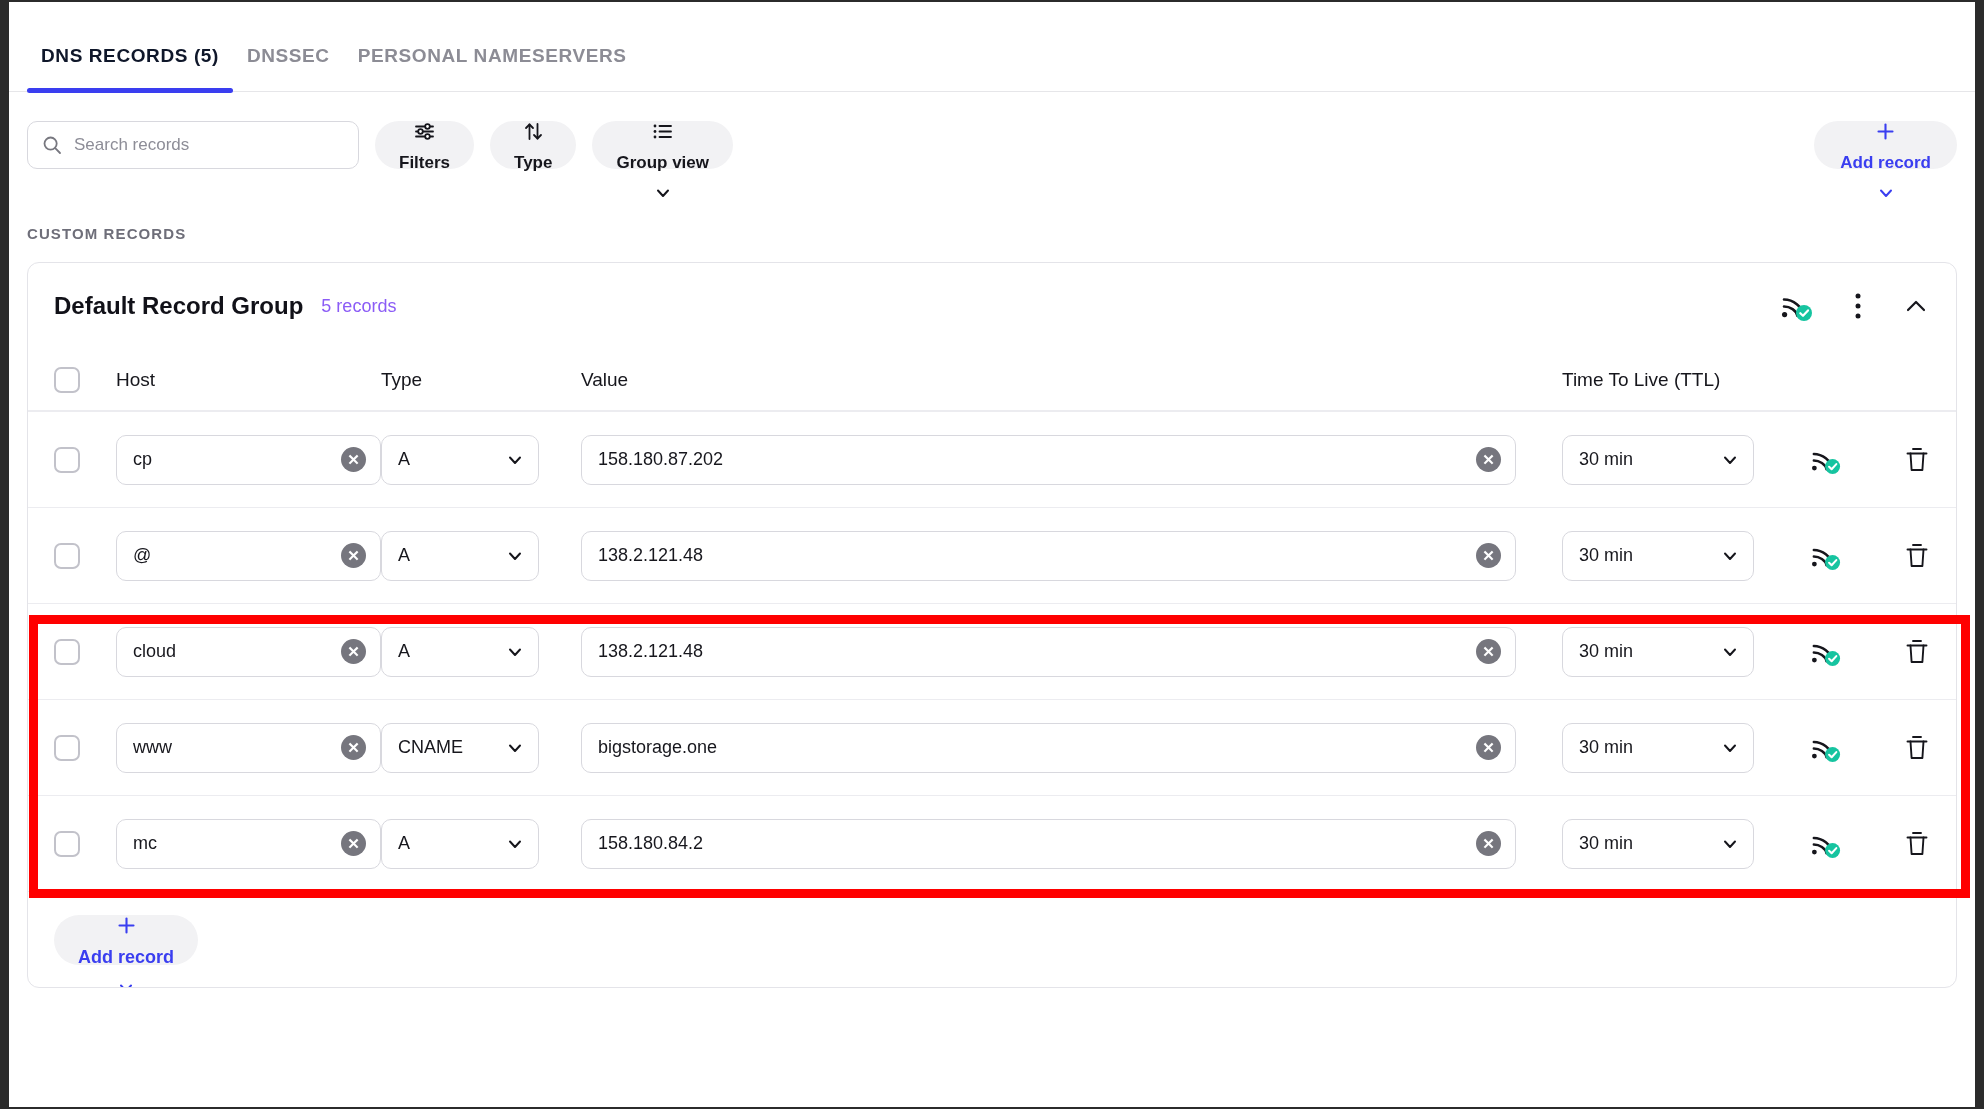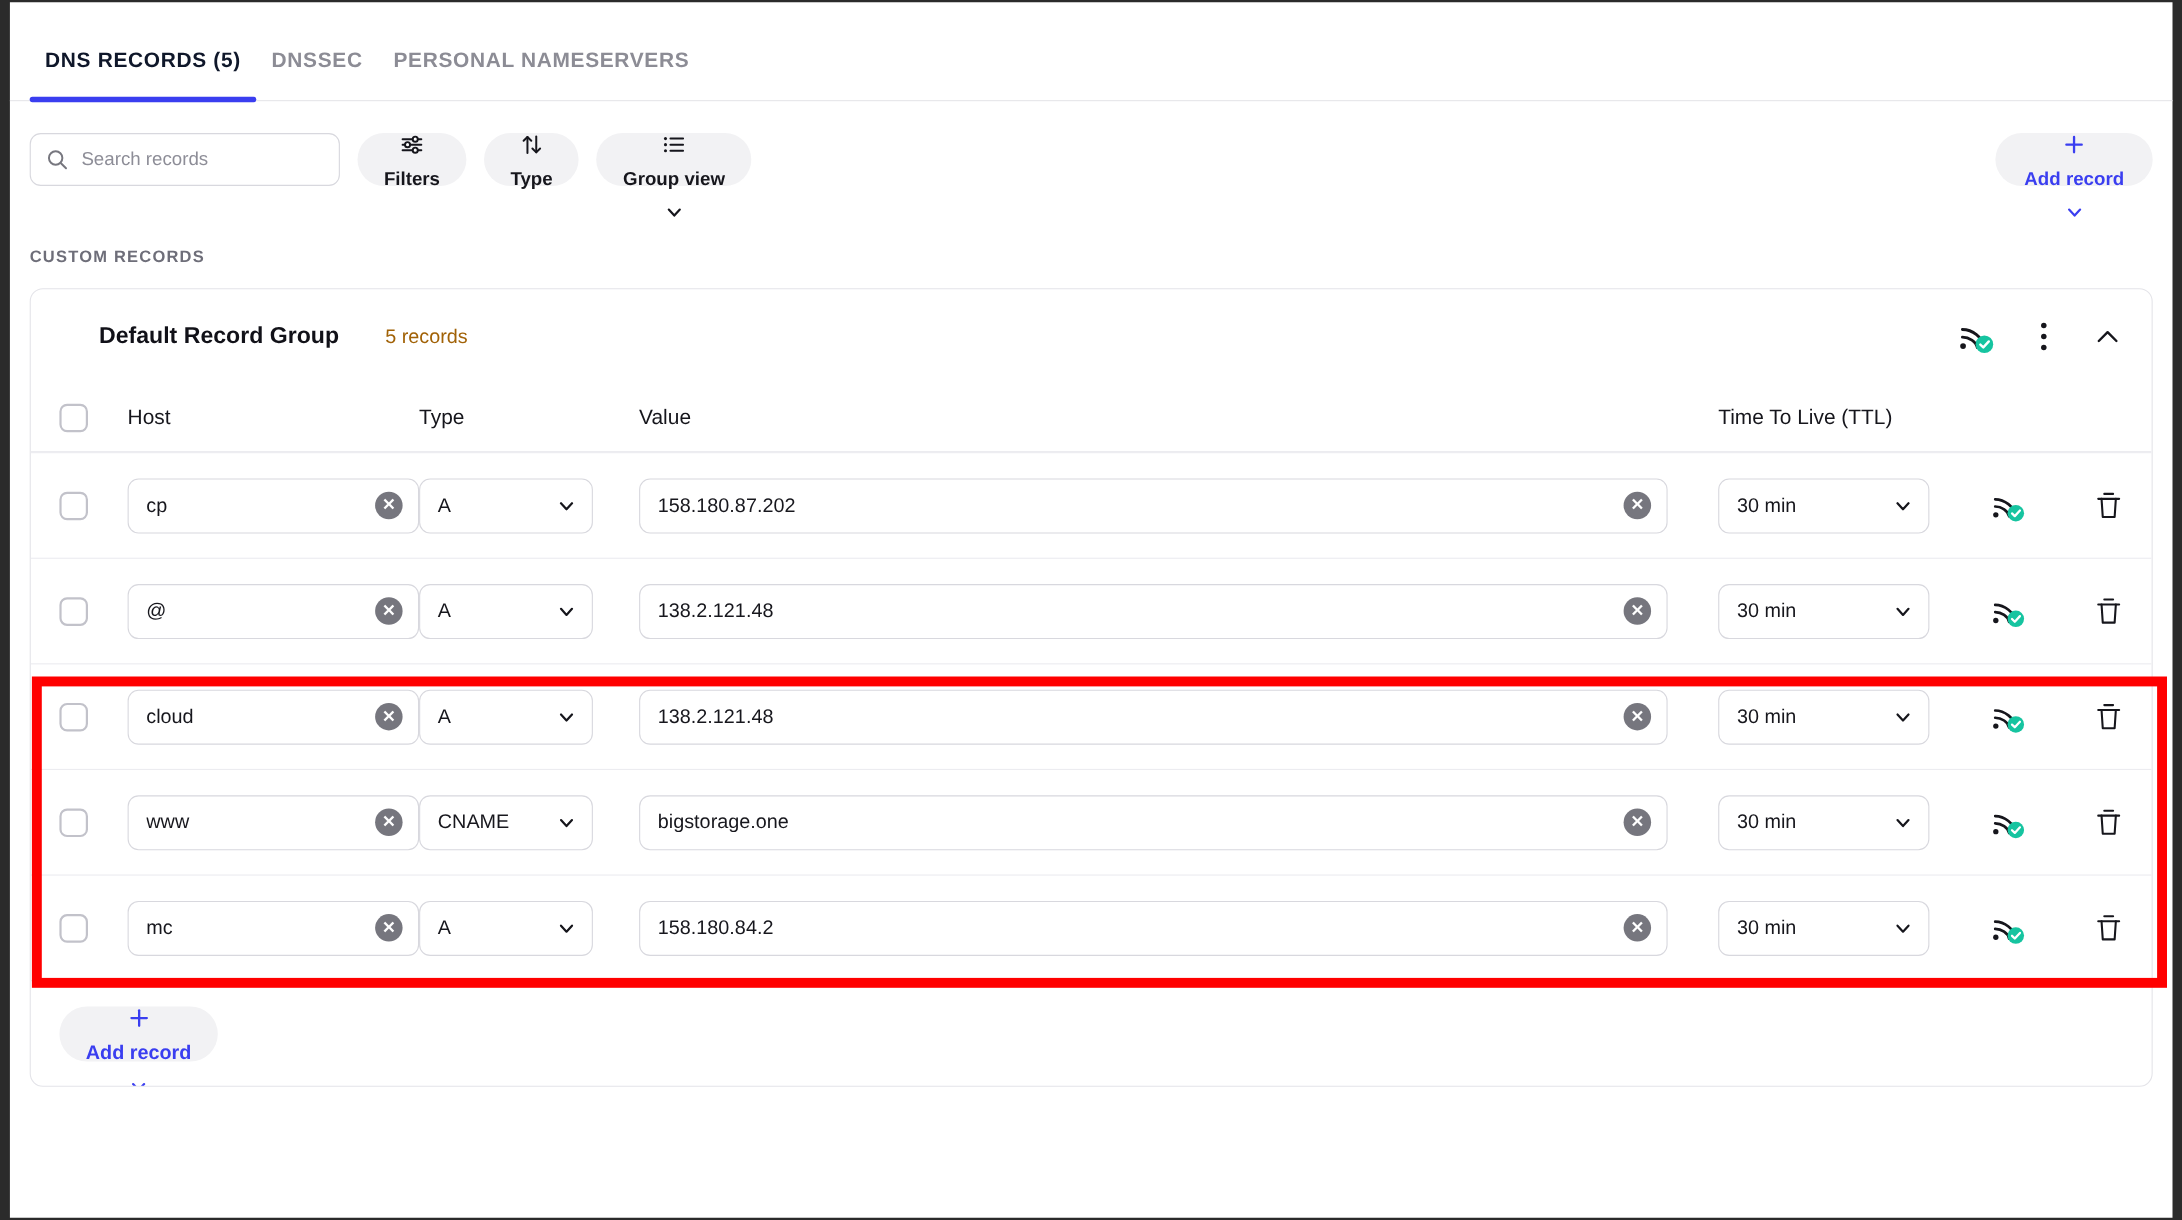--- a/index.html
+++ b/index.html
@@ -54,21 +54,21 @@
 
   
   .toolbar {
     height: 105px;
     display: flex;
     align-items: center;
     padding: 0 18px;
     gap: 16px;
   }
   .search-box {
-    width: 282px;
+    width: 332px;
     height: 48px;
     border: 1px solid #d8d8de;
     border-radius: 10px;
     display: flex;
     align-items: center;
     padding: 0 14px;
     gap: 12px;
     background: #fff;
   }
   .search-box .ph {
@@ -113,22 +113,22 @@
     background: #fff;
     overflow: hidden;
   }
   .card-head {
     height: 86px;
     display: flex;
     align-items: center;
     padding: 0 26px;
     gap: 18px;
   }
-  .grp-title { font-size: 21px; font-weight: bold; color: #111118; margin-left: 36px; }
-  .grp-count { font-size: 18px; color: #a16207; margin-left: 24px; }
+  .grp-title { font-size: 24px; font-weight: bold; color: #111118; }
+  .grp-count { font-size: 18px; color: #8b5cf6; }
   .head-icons { margin-left: auto; display: flex; align-items: center; gap: 40px; }
 
   
   .row {
     display: flex;
     align-items: center;
     height: 96px;
     padding: 0 26px;
     border-top: 1px solid #ececf0;
     position: relative;

